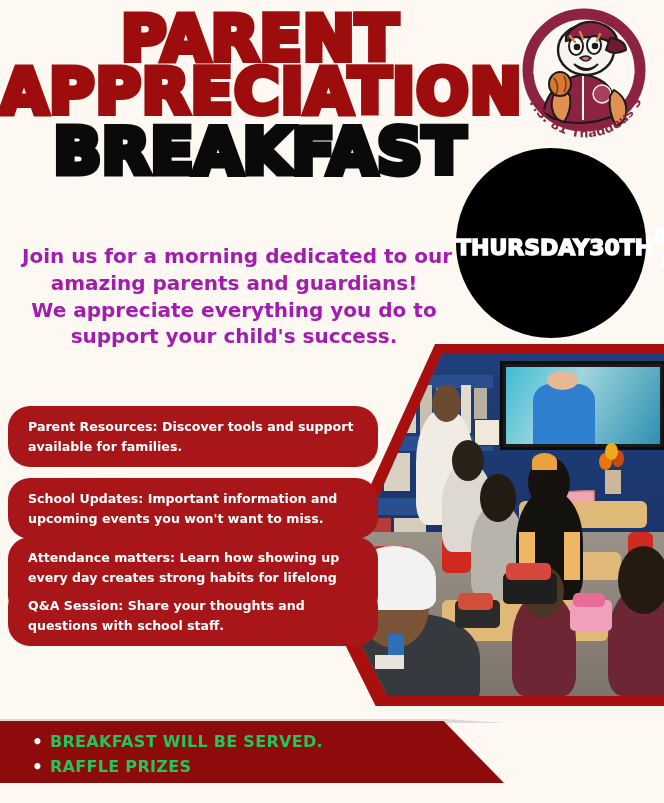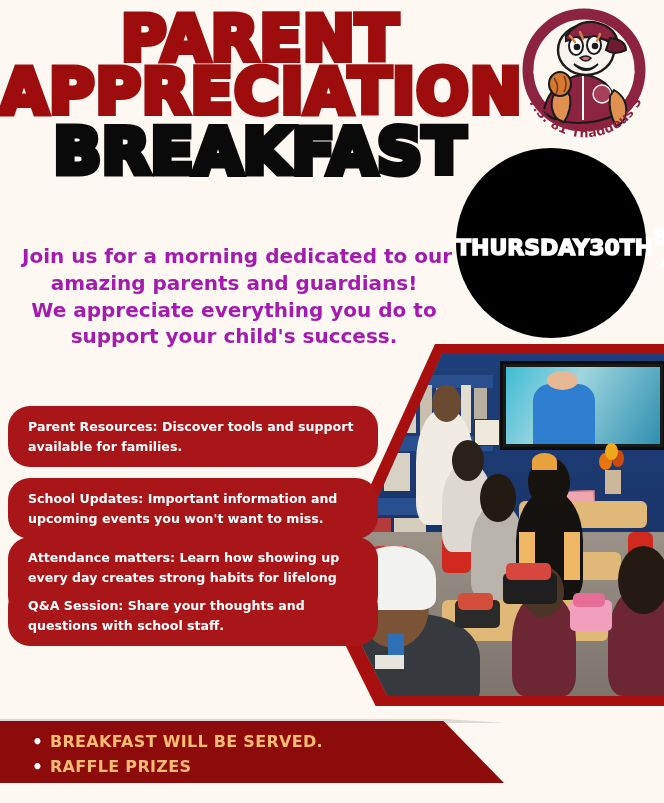--- a/index.html
+++ b/index.html
@@ -114,21 +114,21 @@
 
   
   .banner {
     position:absolute; left:0; top:721px; width:504px; height:62px;
     background:#8E0B0B; z-index:7;
     clip-path:polygon(0 0, 88% 0, 100% 100%, 0 100%);
     padding:9px 0 0 30px;
   }
   .banner ul { list-style:none; }
   .banner li {
-    color:#fdba74; font-family:"DejaVu Sans", sans-serif;
+    color:#22c55e; font-family:"DejaVu Sans", sans-serif;
     font-weight:bold; font-size:16px; line-height:1.55;
     position:relative; padding-left:20px; letter-spacing:0.3px;
   }
   .banner li:before {
     content:"\2022"; position:absolute; left:2px; top:-1px; font-size:17px; color:#fff;
   }
   .banner-shadow {
     position:absolute; left:0; top:719px; width:506px; height:4px;
     background:rgba(0,0,0,0.12); z-index:6;
     clip-path:polygon(0 0, 88% 0, 100% 100%, 0 100%);

